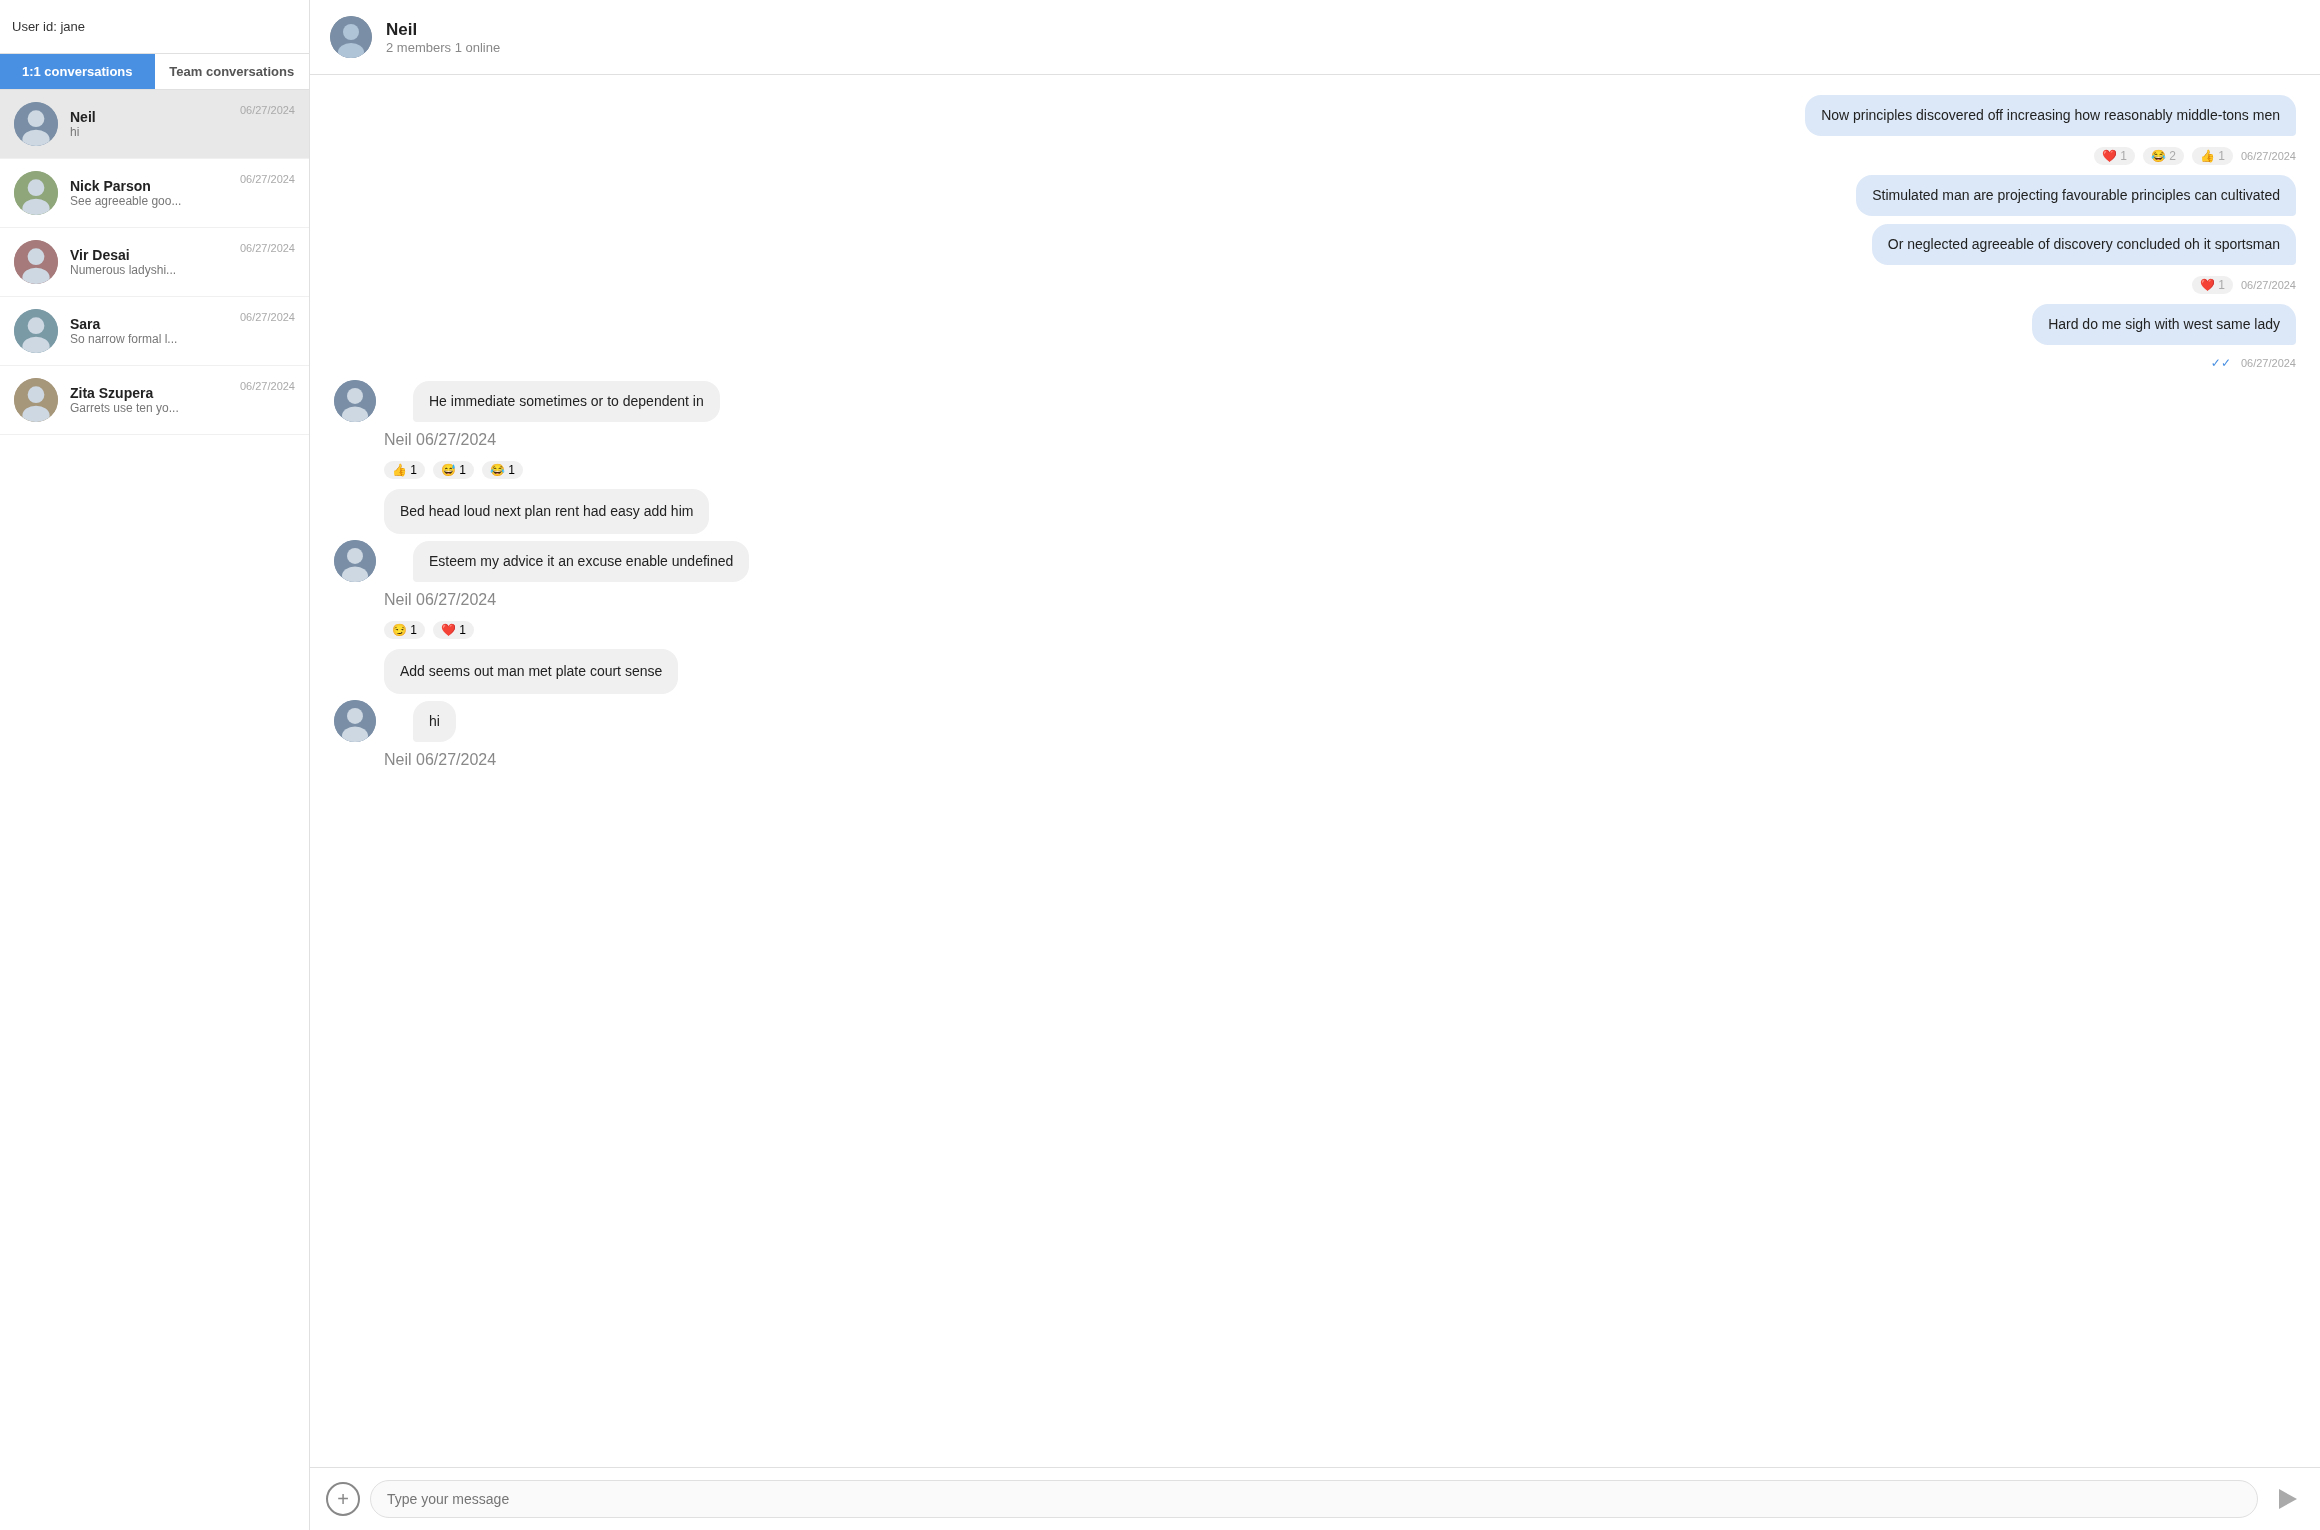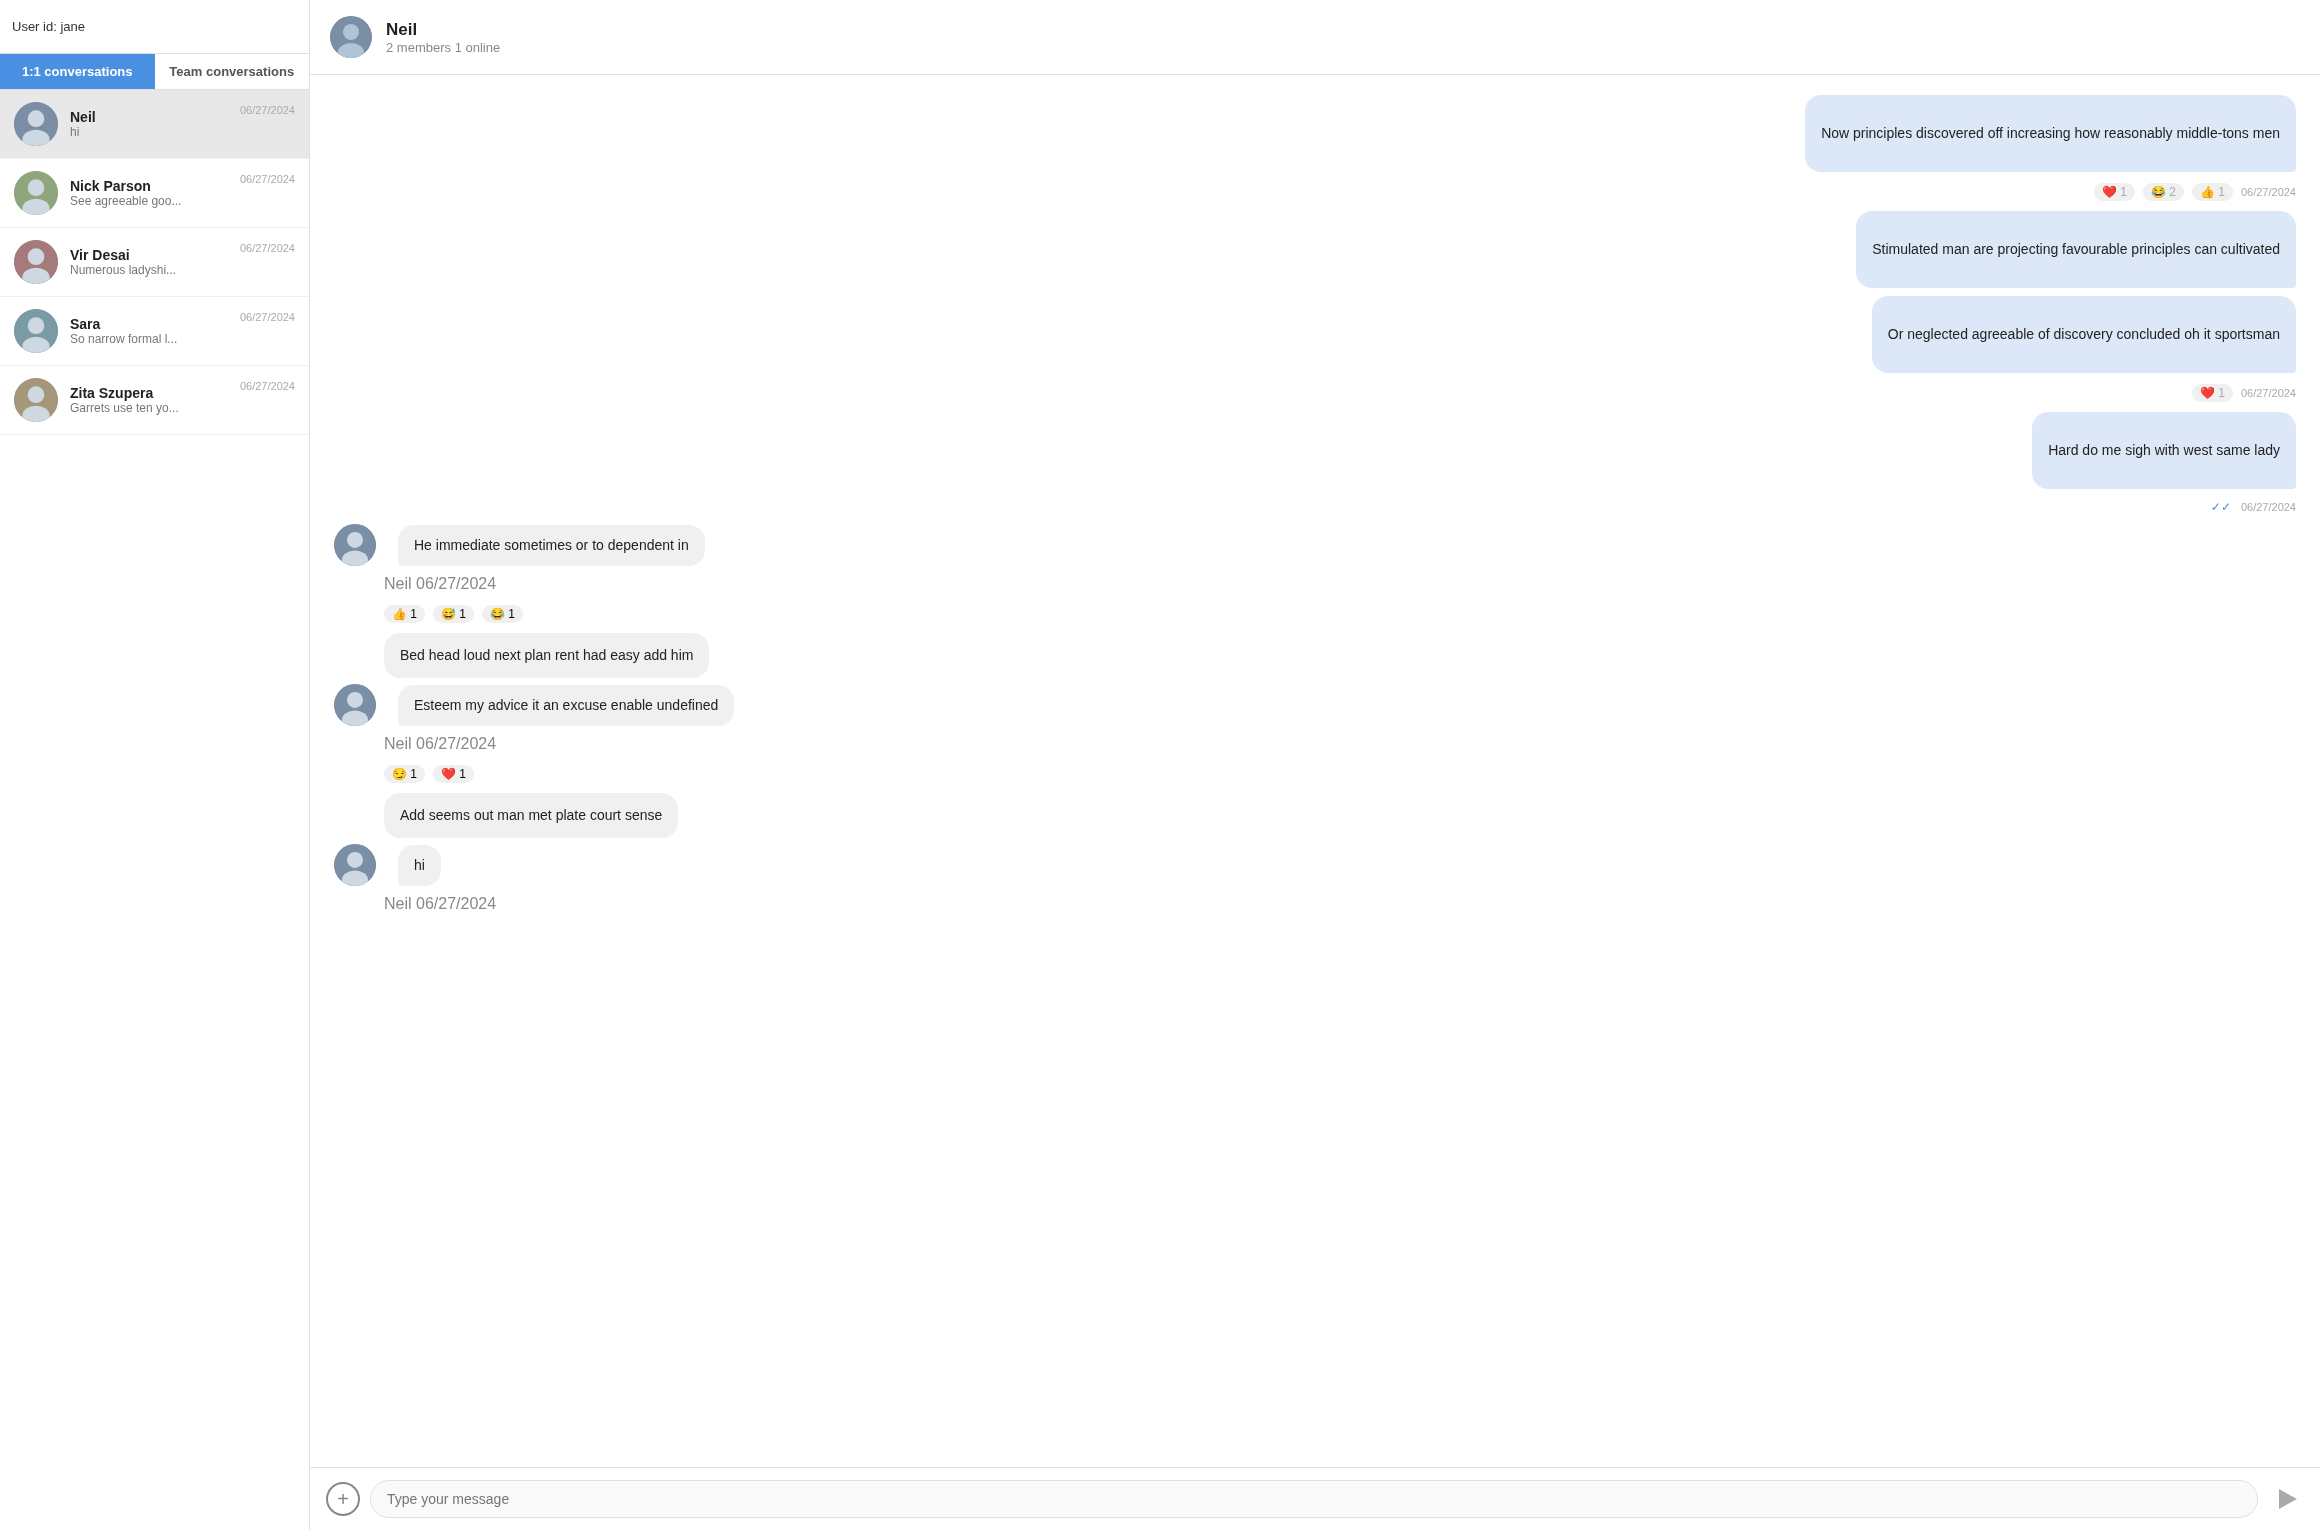--- a/index.html
+++ b/index.html
@@ -32,25 +32,25 @@
     .chat-header { padding: 16px 20px; border-bottom: 1px solid #e0e0e0; display: flex; align-items: center; }
     .chat-header-avatar { width: 42px; height: 42px; border-radius: 50%; background: #ccc; overflow: hidden; margin-right: 14px; flex-shrink: 0; }
     .chat-header-avatar-inner { width: 100%; height: 100%; display: flex; align-items: center; justify-content: center; font-size: 20px; }
     .chat-header-info .chat-header-name { font-size: 17px; font-weight: 600; color: #222; }
     .chat-header-info .chat-header-sub { font-size: 13px; color: #888; }
 
     .messages-container { flex: 1; overflow-y: auto; padding: 20px 24px; display: flex; flex-direction: column; gap: 4px; }
 
     
     .msg-row-outgoing { display: flex; justify-content: flex-end; margin-bottom: 4px; }
-    .msg-row-outgoing .bubble { background: #dce8f7; border-radius: 16px 16px 4px 16px; padding: 28px 16px; max-width: 580px; font-size: 14px; color: #222; line-height: 1.5; }
+    .msg-row-outgoing .bubble { background: #dce8f7; border-radius: 16px 16px 4px 16px; padding: 10px 16px; max-width: 580px; font-size: 14px; color: #222; line-height: 1.5; }
     .msg-meta-outgoing { display: flex; justify-content: flex-end; align-items: center; gap: 8px; font-size: 11px; color: #aaa; margin-top: 3px; margin-bottom: 6px; }
 
     
-    .msg-row-incoming { display: flex; align-items: center; gap: 10px; margin-bottom: 2px; }
+    .msg-row-incoming { display: flex; align-items: center; gap: 25px; margin-bottom: 2px; }
     .msg-row-incoming .bubble { background: #f0f0f0; border-radius: 16px 16px 16px 4px; padding: 10px 16px; max-width: 580px; font-size: 14px; color: #222; line-height: 1.5; }
     .msg-row-no-avatar { margin-left: 50px; margin-bottom: 2px; }
     .msg-row-no-avatar .bubble { background: #f0f0f0; border-radius: 16px; padding: 12px 16px; max-width: 580px; font-size: 14px; color: #222; line-height: 1.5; display: inline-block; }
 
     .msg-sender-info { font-size: 16px; color: #888; margin-top: 3px; margin-left: 50px; margin-bottom: 4px; }
     .reactions { display: flex; gap: 8px; margin-top: 4px; font-size: 13px; }
     .reaction { background: #f0f0f0; border-radius: 12px; padding: 2px 8px; font-size: 12px; }
 
     
     .read-receipt { color: #4a90e2; font-size: 12px; margin-right: 2px; }

